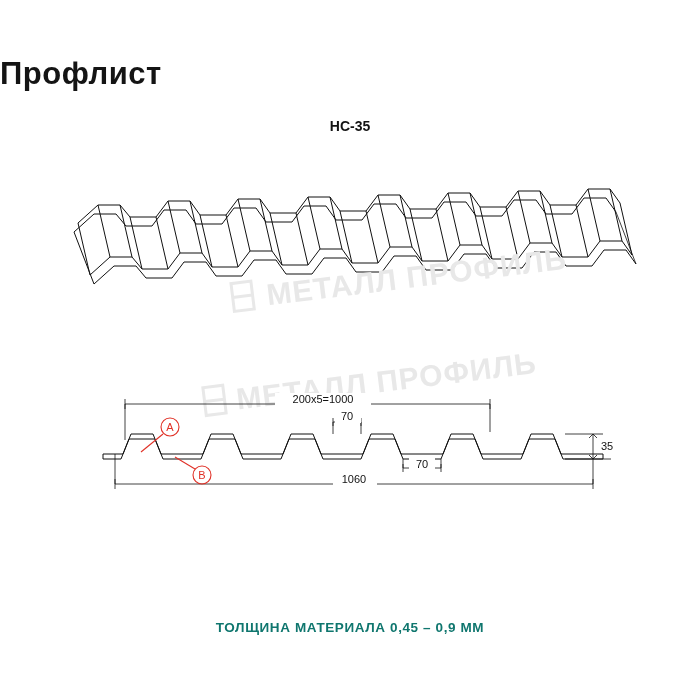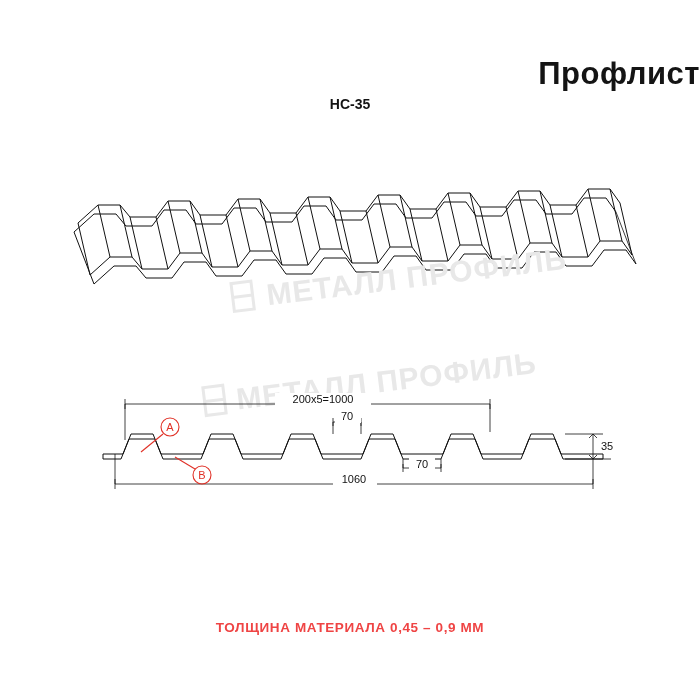--- a/index.html
+++ b/index.html
@@ -18,29 +18,29 @@
   .page {
     position: relative;
     width: 700px;
     height: 700px;
   }
   .title {
     position: absolute;
     top: 56px;
     left: 0;
     width: 700px;
-    text-align: right;
+    text-align: left;
     font-size: 31px;
     font-weight: bold;
     letter-spacing: 0.5px;
     color: #141414;
   }
   .subtitle {
     position: absolute;
-    top: 96px;
+    top: 118px;
     left: 0;
     width: 700px;
     text-align: center;
     font-size: 14px;
     font-weight: bold;
     color: #141414;
   }
   .iso-wrap {
     position: absolute;
     top: 175px;
@@ -73,21 +73,21 @@
   }
   .footer {
     position: absolute;
     top: 620px;
     left: 0;
     width: 700px;
     text-align: center;
     font-size: 13.5px;
     font-weight: bold;
     letter-spacing: 0.6px;
-    color: #ef4444;
+    color: #0f766e;
   }
   svg { display: block; overflow: visible; }
   .ln { fill: none; stroke: #111; stroke-width: 1; }
   .ln-thin { fill: none; stroke: #111; stroke-width: 0.8; }
   .dim { fill: none; stroke: #111; stroke-width: 0.8; }
   .red { fill: none; stroke: #e03127; stroke-width: 1.1; }
   .red-txt { fill: #e03127; font-size: 11px; font-family: "Liberation Sans", sans-serif; }
   .dimtxt { fill: #111; font-size: 11px; font-family: "Liberation Sans", sans-serif; }
   .wm-txt {
     fill: #e8e8e8;

